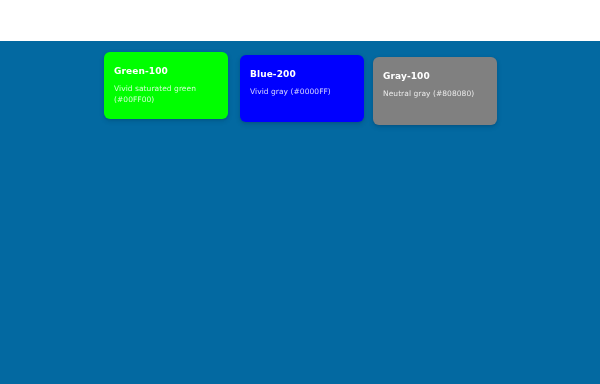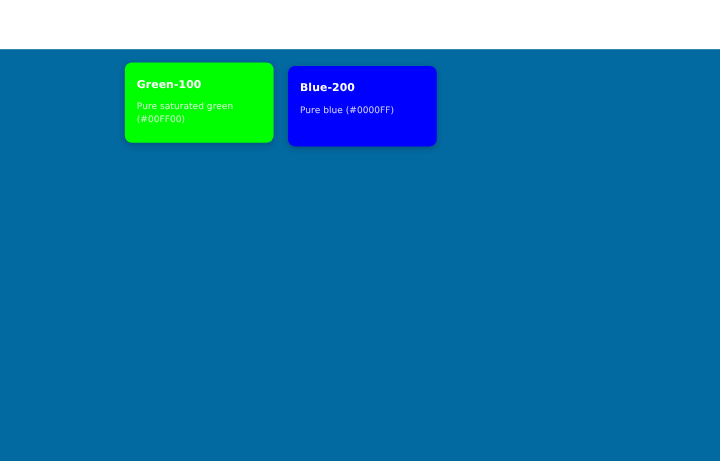--- a/index.html
+++ b/index.html
@@ -82,24 +82,28 @@
 </style>
 </head>
 <body>
 
 <div id="page">
 
   <div class="swatch-row">
 
     <div class="swatch-card card-green">
       <div class="card-title">Green-100</div>
-      <div class="card-desc">Pure saturated green (#00FF00)</div>
+      <div class="card-desc">Vivid saturated green (#00FF00)</div>
     </div>
 
     <div class="swatch-card card-blue">
       <div class="card-title">Blue-200</div>
-      <div class="card-desc">Pure blue (#0000FF)</div>
+      <div class="card-desc">Vivid gray (#0000FF)</div>
     </div>
 
+    <div class="swatch-card card-gray">
+      <div class="card-title">Gray-100</div>
+      <div class="card-desc">Neutral gray (#808080)</div>
+    </div>
 
   </div>
 
 </div>
 
 </body></html>

